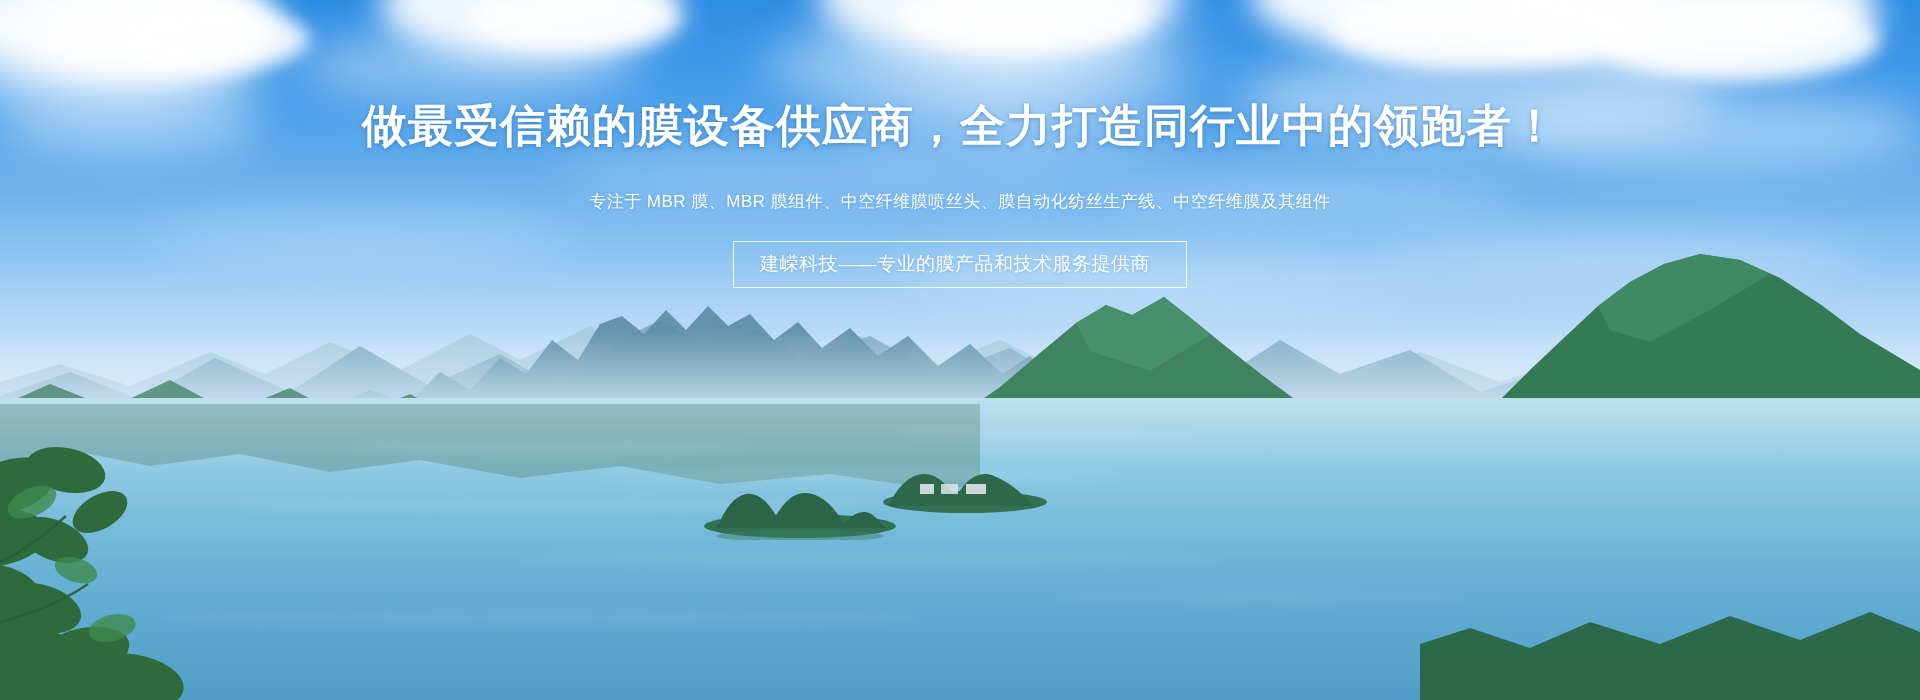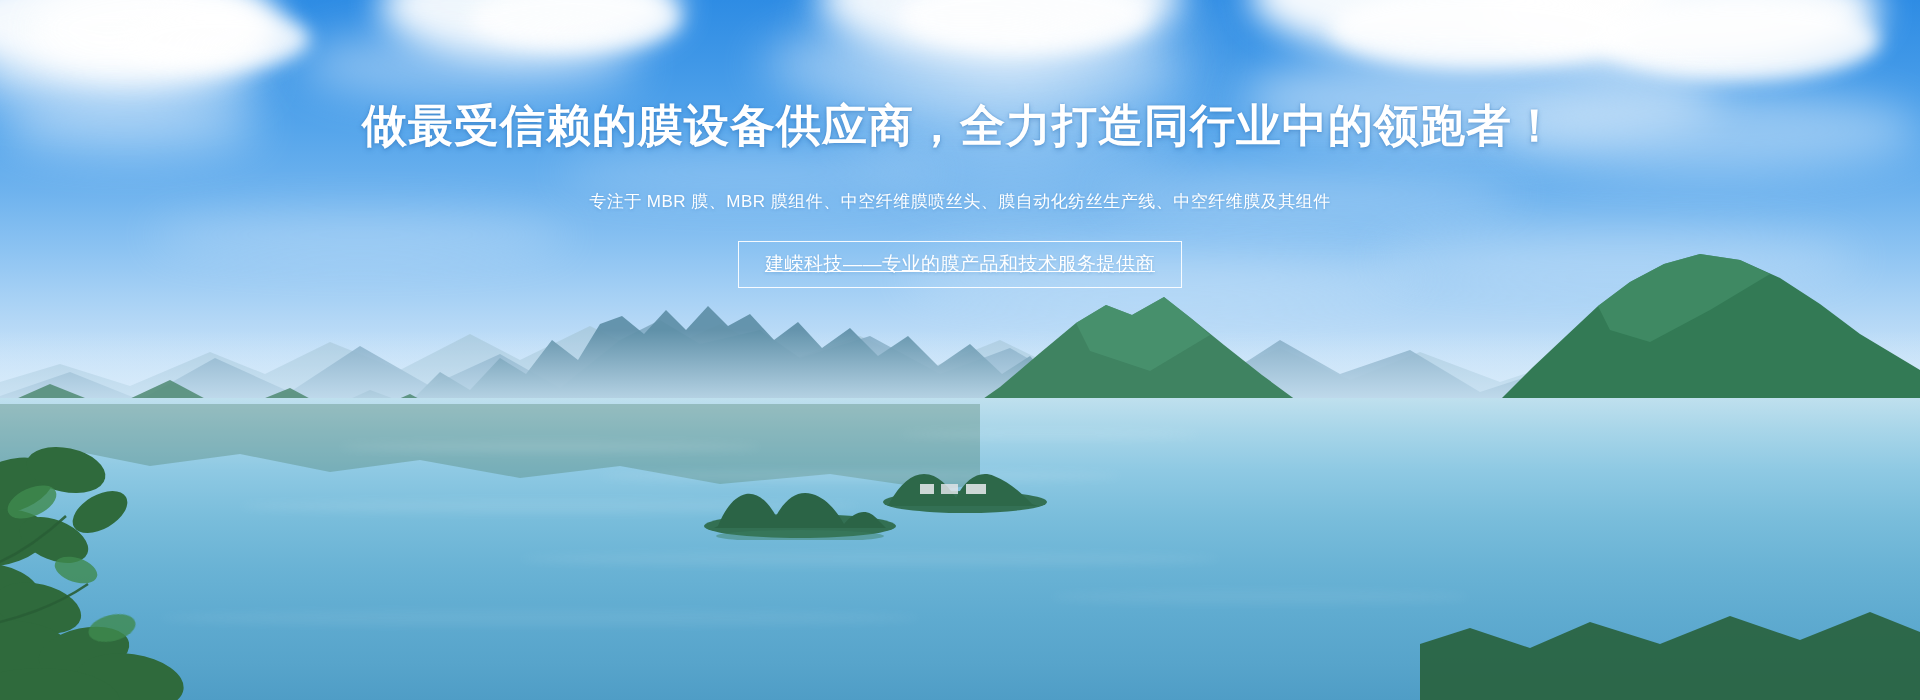--- a/index.html
+++ b/index.html
@@ -126,29 +126,28 @@
     line-height: 32px;
     white-space: nowrap;
     text-shadow: 0 1px 3px rgba(40,110,180,0.30);
   }
   .tagbox {
     position: absolute;
     left: 50%;
     transform: translateX(-50%);
     top: 241px;
     box-sizing: border-box;
-    padding: 9px 26px 10px 26px;
+    padding: 9px 36px 10px 26px;
     border: 1px solid rgba(255,255,255,0.92);
     color: #ffffff;
     font-size: 19px;
     line-height: 26px;
     letter-spacing: 0.5px;
     white-space: nowrap;
     text-shadow: 0 1px 3px rgba(40,110,180,0.28);
-    text-decoration: underline;
   }
 </style>
 </head>
 <body>
 
 <div class="banner">
 
   <div class="sky"></div>
   <div class="sky-glow"></div>
 

